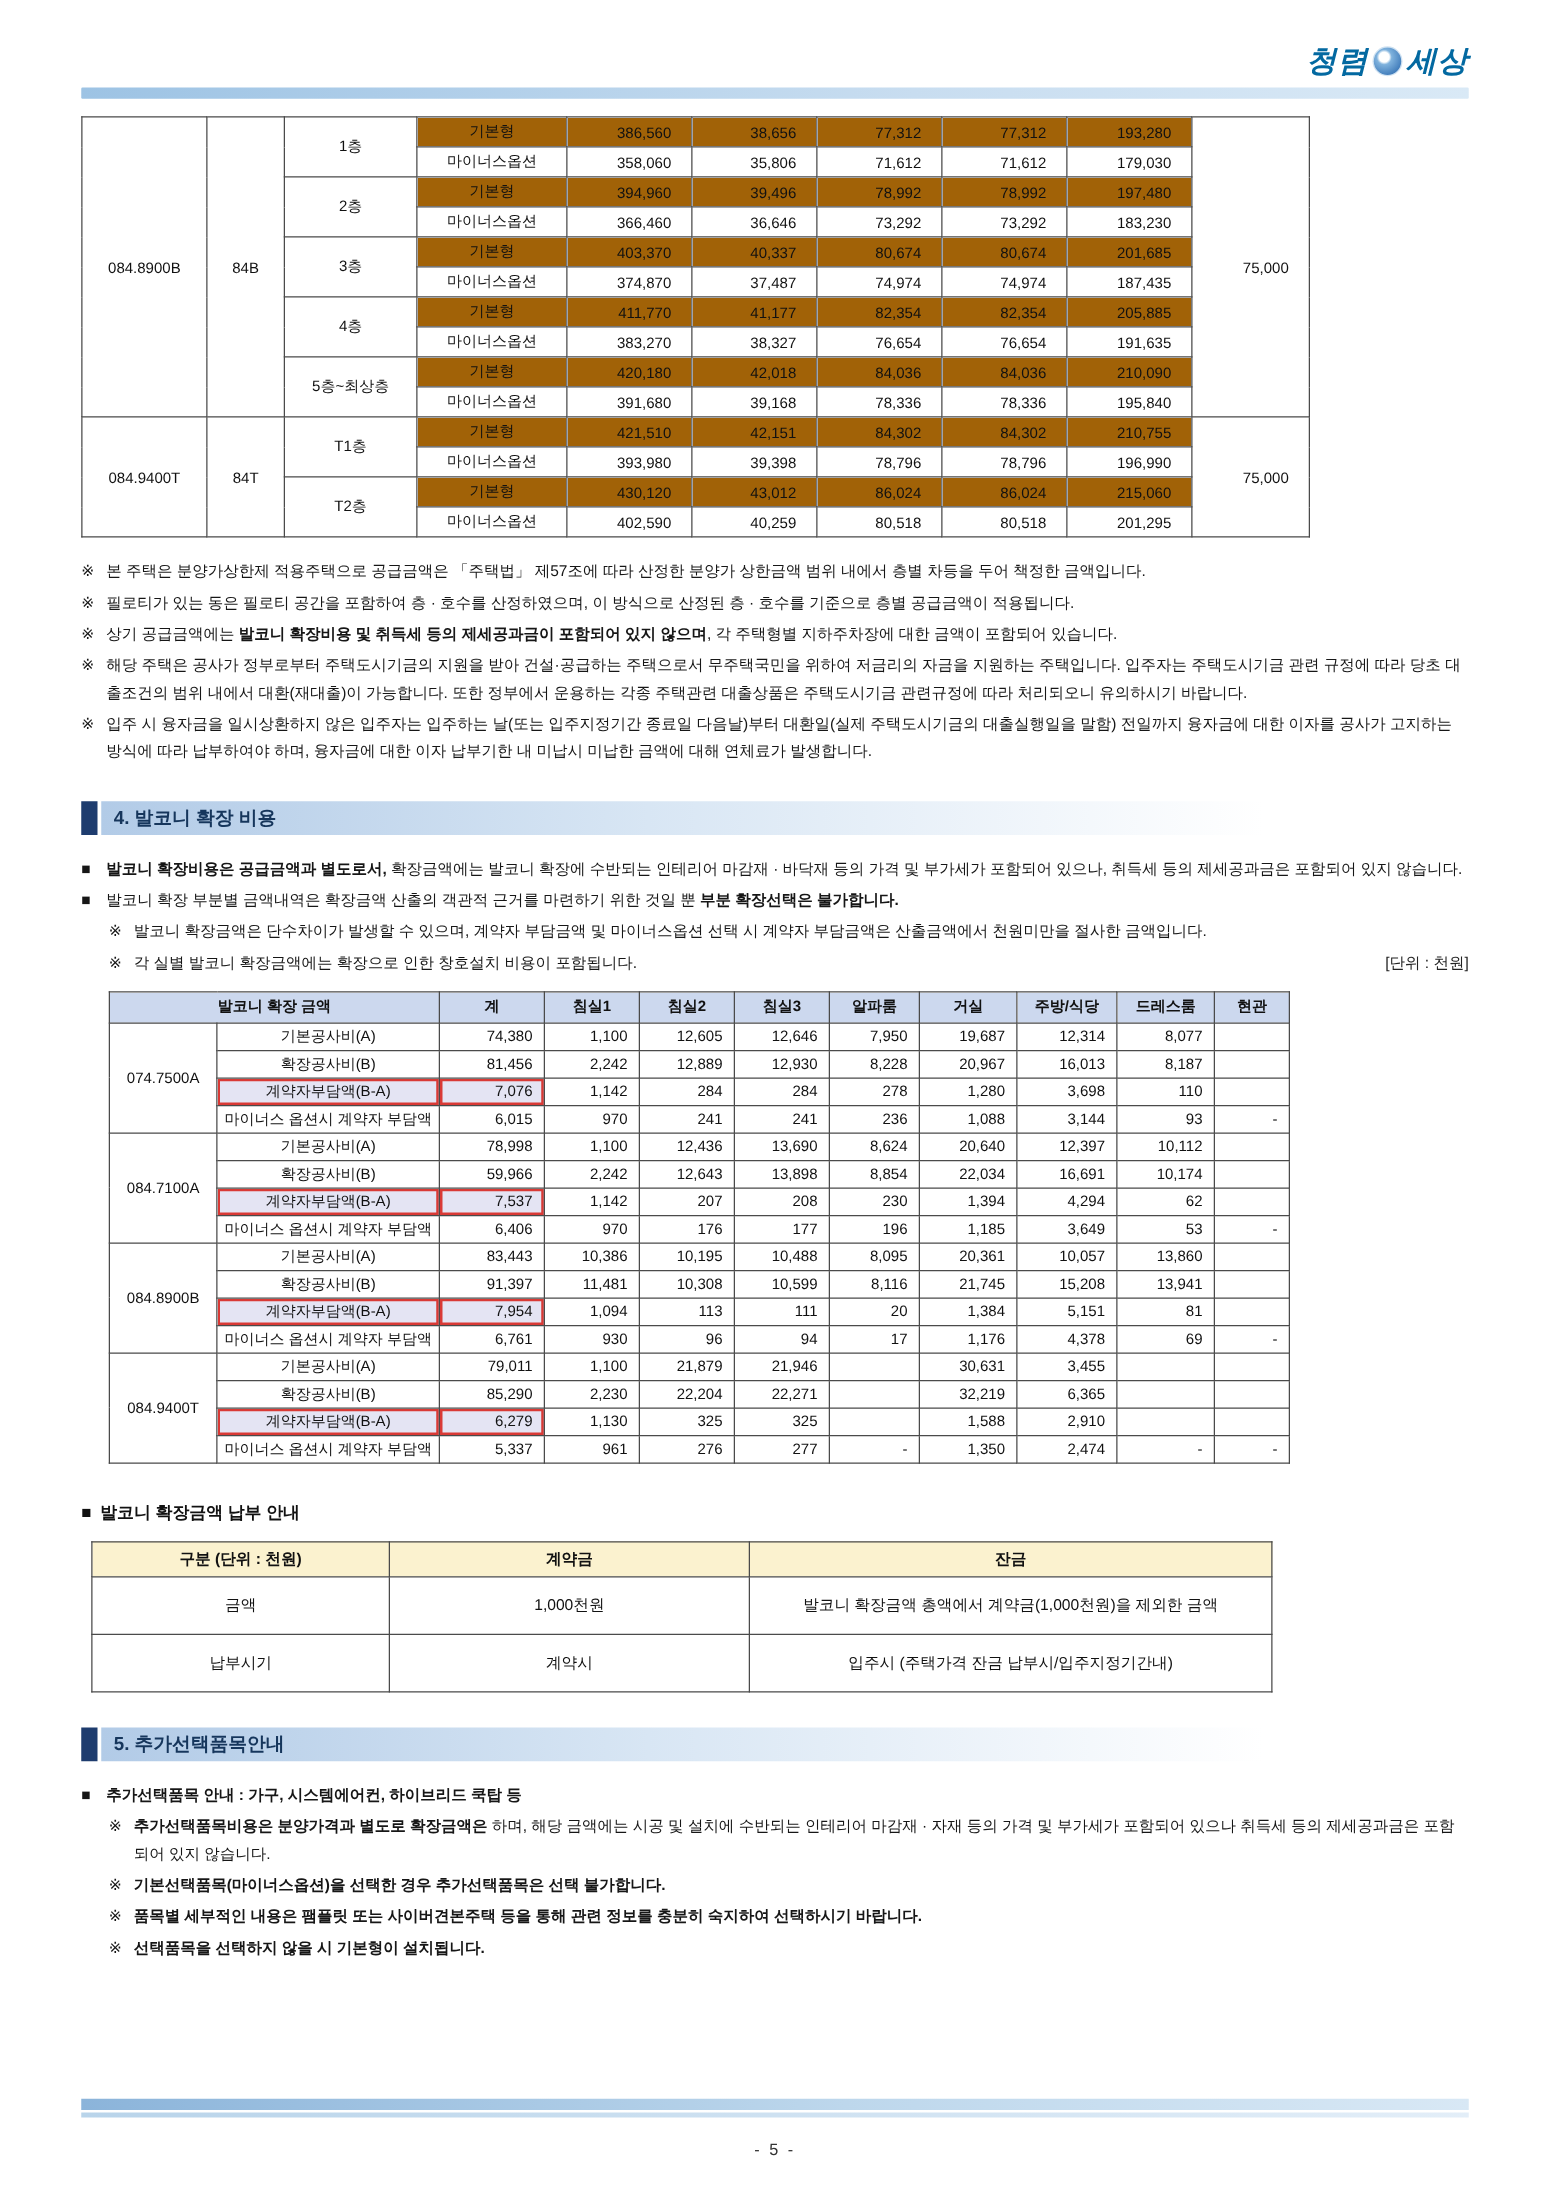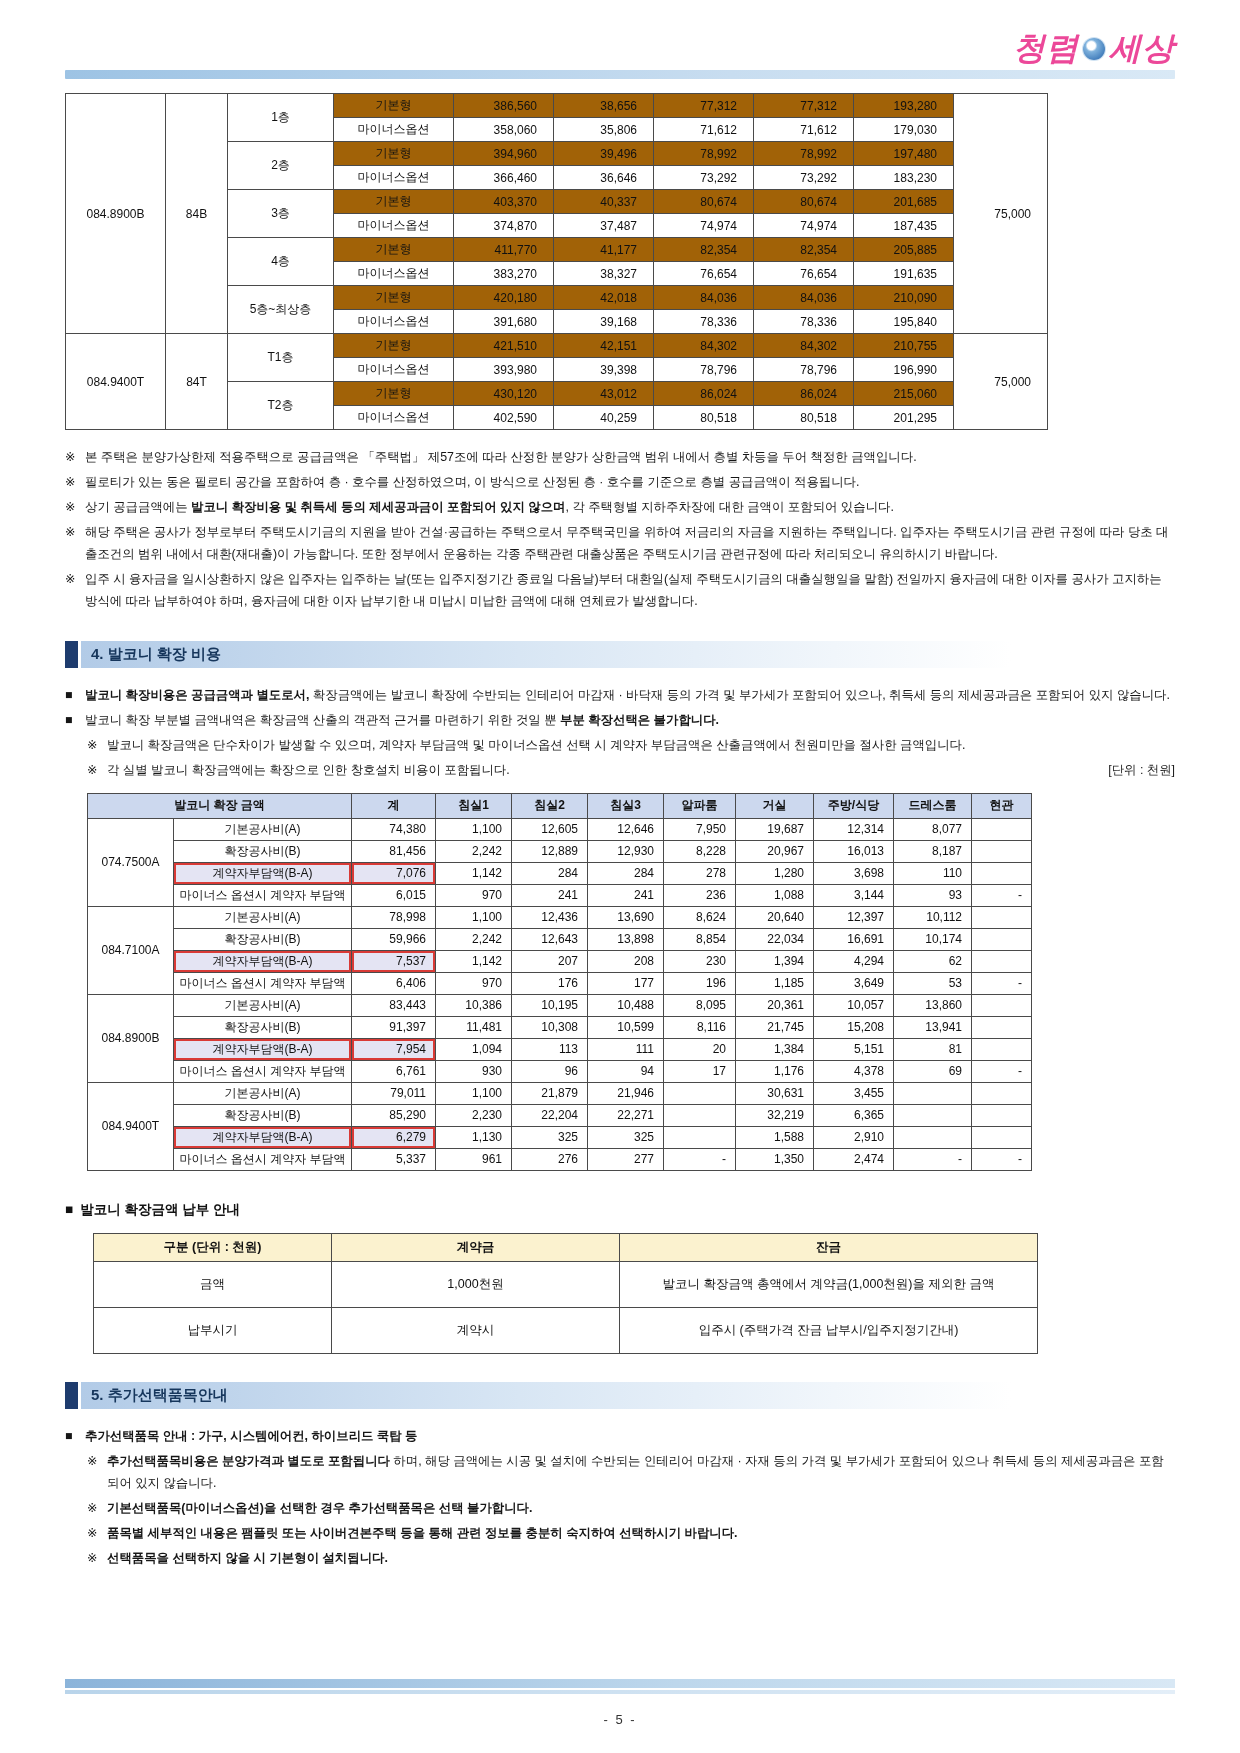--- a/index.html
+++ b/index.html
@@ -4,21 +4,21 @@
 <style>
   html,body{margin:0;padding:0}
   body{width:1240px;height:1753px;position:relative;overflow:hidden;background:#ffffff;
        font-family:"Liberation Sans","DejaVu Sans",sans-serif;color:#111;}
   .page{padding:0 65px;}
 
   
   .header-row{display:flex;justify-content:flex-end;padding-top:34px;height:30px;align-items:center;}
   .logo{display:flex;align-items:center;gap:2px;}
   .logo-l,.logo-r{font-family:"Liberation Serif","DejaVu Serif",serif;font-style:italic;font-weight:bold;
-       font-size:32px;color:#ec4899;letter-spacing:1px;}
+       font-size:24px;color:#0369a1;letter-spacing:1px;}
   .logo-badge{width:22px;height:22px;border-radius:50%;margin:0 2px;
        background:radial-gradient(circle at 38% 35%, #ffffff 0 4px, #7fb2dd 6px, #1f5fa8 100%);
        box-shadow:0 0 0 1px #cfe2f2;}
   .top-rule{height:9px;margin-top:6px;background:linear-gradient(to right,#9dc3e4,#c8ddf0 60%,#d9e9f6);border-radius:1px;}
 
   
   .price-table{border-collapse:collapse;table-layout:fixed;width:982px;margin-top:14px;font-size:12px;}
   .price-table td{border:1px solid #4a4a4a;height:23px;padding:0 4px;text-align:center;
        white-space:nowrap;overflow:hidden;}
   .price-table td.num{text-align:right;padding-right:16px;}
@@ -45,21 +45,21 @@
   .balcony-table{border-collapse:collapse;table-layout:fixed;width:944px;margin:12px 0 15px 22px;font-size:12px;}
   .balcony-table td{border:1px solid #4a4a4a;height:21px;padding:0 4px;white-space:nowrap;overflow:hidden;}
   .balcony-table td.hd{background:#ccd8ee;font-weight:bold;text-align:center;height:24px;}
   .balcony-table td.ctr{text-align:center;}
   .balcony-table td.num{text-align:right;padding-right:9px;}
   .balcony-table td.hl{background:#e4e4f3;}
   .balcony-table td.hlb{box-shadow:inset 0 0 0 2px #d93a36;}
 
   
   .sub-heading{margin-top:30px;font-weight:bold;font-size:13.5px;display:flex;gap:7px;align-items:center;color:#111;}
-  .payment-table{border-collapse:collapse;table-layout:fixed;width:944px;margin:14px 0 0 28px;font-size:12.5px;}
+  .payment-table{border-collapse:collapse;table-layout:fixed;width:944px;margin:14px 0 0 8px;font-size:12.5px;}
   .payment-table td{border:1px solid #4a4a4a;text-align:center;padding:0 10px;white-space:normal;}
   .payment-table td.phd{background:#fbf2cf;font-weight:bold;height:27px;}
   .payment-table td.pc{height:45px;}
 
   
   .footer{position:absolute;left:65px;right:65px;bottom:26px;text-align:center;}
   .fb1{height:9px;background:linear-gradient(to right,#8bb4da,#bdd7ec 55%,#d8e8f5);}
   .fb2{height:4px;margin-top:2px;background:linear-gradient(to right,#b9d4ea,#e3eef8);}
   .page-num{margin-top:18px;font-size:13px;color:#333;letter-spacing:2px;}
 </style>
@@ -536,21 +536,21 @@
     </div>
   </div>
 
   <div class="notes" id="sec5-bullets">
       <div class="note">
         <span class="marker">■</span>
         <span class="note-text"><span class="b">추가선택품목 안내 : 가구, 시스템에어컨, 하이브리드 쿡탑 등</span></span>
       </div>
       <div class="note indent">
         <span class="marker">※</span>
-        <span class="note-text"><span class="b">추가선택품목비용은 분양가격과 별도로 포함됩니다</span><span> 하며, 해당 금액에는 시공 및 설치에 수반되는 인테리어 마감재 · 자재 등의 가격 및 부가세가 포함되어 있으나 취득세 등의 제세공과금은 포함되어 있지 않습니다.</span></span>
+        <span class="note-text"><span class="b">추가선택품목비용은 분양가격과 별도로 확장금액은</span><span> 하며, 해당 금액에는 시공 및 설치에 수반되는 인테리어 마감재 · 자재 등의 가격 및 부가세가 포함되어 있으나 취득세 등의 제세공과금은 포함되어 있지 않습니다.</span></span>
       </div>
       <div class="note indent">
         <span class="marker">※</span>
         <span class="note-text"><span class="b">기본선택품목(마이너스옵션)을 선택한 경우 추가선택품목은 선택 불가합니다.</span></span>
       </div>
       <div class="note indent">
         <span class="marker">※</span>
         <span class="note-text"><span class="b">품목별 세부적인 내용은 팸플릿 또는 사이버견본주택 등을 통해 관련 정보를 충분히 숙지하여 선택하시기 바랍니다.</span></span>
       </div>
       <div class="note indent">

